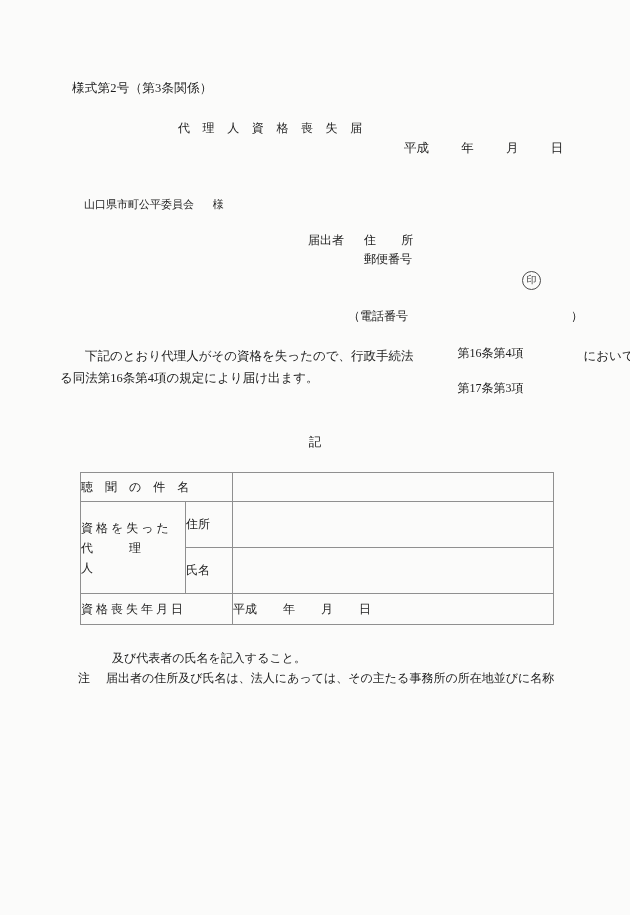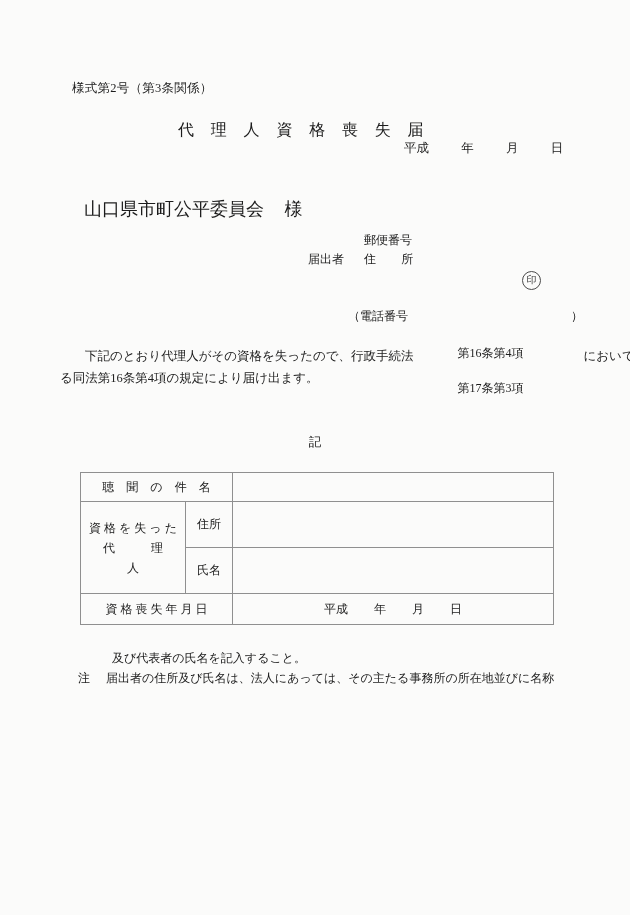--- a/index.html
+++ b/index.html
@@ -29,38 +29,38 @@
   .form-no {
     left: 72px;
     top: 80px;
     font-size: 12.5px;
     letter-spacing: 0.02em;
   }
 
   .doc-title {
     left: 178px;
     top: 120px;
-    font-size: 16px;
+    font-size: 12px;
     letter-spacing: 1.05em;
   }
 
   .date-line-top {
     left: 404px;
     top: 140px;
     font-size: 12.5px;
   }
   .date-line-top .seg { display: inline-block; }
   .date-line-top .gap-a { display: inline-block; width: 26px; }
   .date-line-top .gap-b { display: inline-block; width: 26px; }
   .date-line-top .gap-c { display: inline-block; width: 26px; }
 
   .addressee {
     left: 84px;
     top: 197px;
-    font-size: 18px;
+    font-size: 11px;
   }
   .addressee .sama { margin-left: 16px; }
 
   
   .submitter {
     position: absolute;
     left: 308px;
     top: 232px;
     font-size: 12px;
   }
@@ -158,21 +158,20 @@
     top: 472px;
     width: 473px;
     border-collapse: collapse;
     table-layout: fixed;
     font-size: 12px;
   }
   .form-table td {
     border: 1px solid #8f8f8f;
     padding: 0;
     vertical-align: middle;
-    text-align: center;
     color: #1c1c1c;
   }
   .col-label { width: 105px; }
   .col-sub   { width: 47px; }
   .col-value { width: 321px; }
 
   .row-subject td { height: 28px; }
   .row-addr td    { height: 45px; }
   .row-name td    { height: 45px; }
   .row-date td    { height: 30px; margin-top: 13px; }
@@ -223,28 +222,28 @@
     <span class="seg">日</span>
   </div>
 
   <div class="abs addressee">
     <span>山口県市町公平委員会</span>
     <span class="sama">様</span>
   </div>
 
   <div class="submitter">
     <div class="submitter-row">
-      <span class="submitter-tag"></span>
-      <span class="submitter-label">郵便番号</span>
-    </div>
-    <div class="submitter-row">
       <span class="submitter-tag">届出者</span>
       <span class="submitter-label label-spread">
         <span class="c1">住</span><span class="c2">所</span>
       </span>
+    </div>
+    <div class="submitter-row">
+      <span class="submitter-tag"></span>
+      <span class="submitter-label">郵便番号</span>
     </div>
   </div>
 
   <div class="seal">印</div>
 
   <div class="abs phone">
     <span>（電話番号</span>
     <span class="closep">）</span>
   </div>
 

